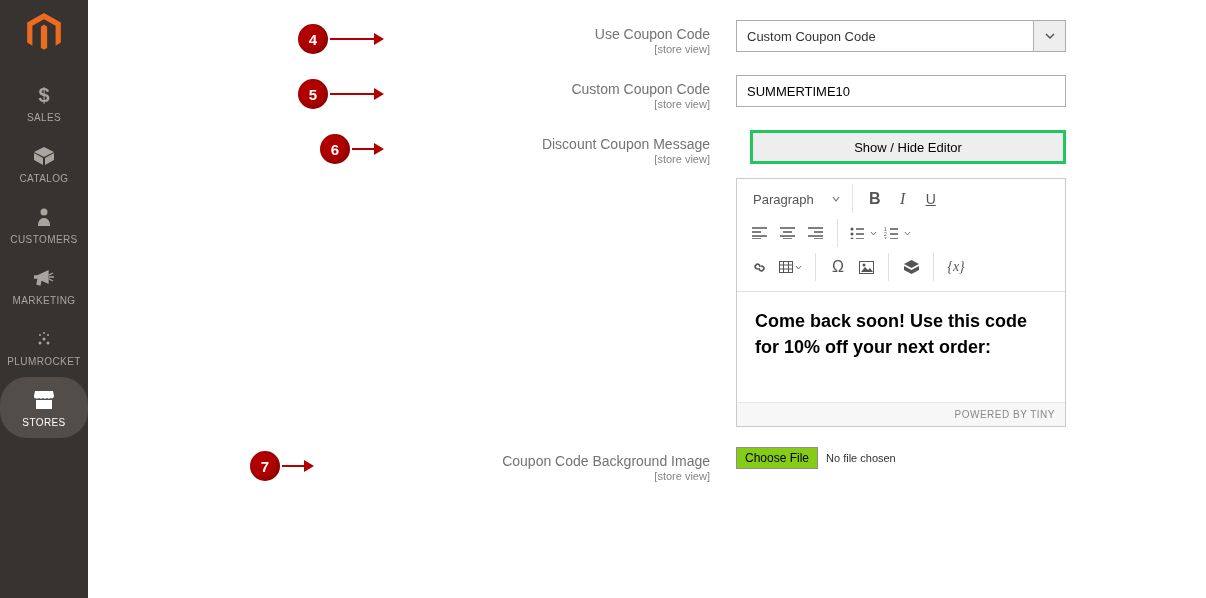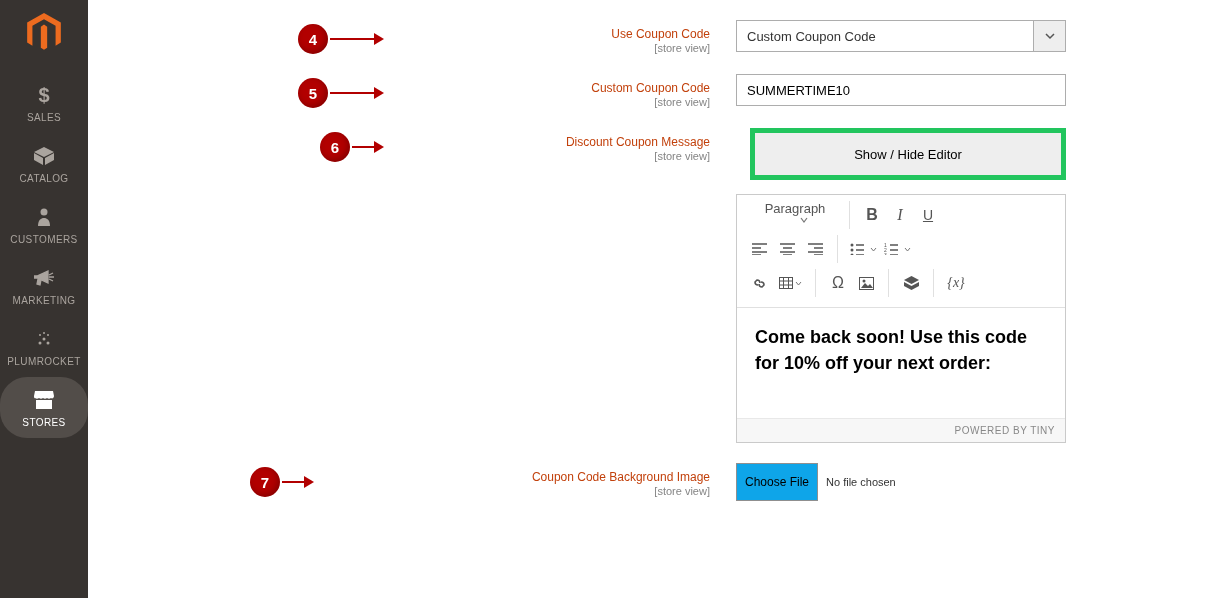--- a/index.html
+++ b/index.html
@@ -16,43 +16,43 @@
 
   
   .main { flex: 1; padding: 20px 28px 20px 0; }
   .form-row { display: flex; align-items: flex-start; margin-bottom: 20px; }
   .badge-cell { width: 310px; display:flex; justify-content:flex-end; align-items:center; padding-right: 14px; padding-top:4px; }
   .badge { width: 30px; height: 30px; border-radius: 50%; background: #b20000; color:#fff; font-weight:700; display:flex; align-items:center; justify-content:center; font-size:15px; position:relative; flex-shrink:0; box-shadow: inset -2px -2px 6px rgba(0,0,0,.25); }
   .arrow-line { height:2px; background:#b20000; flex:0 0 44px; margin-left:2px; }
   .arrow-head { width:0; height:0; border-top:6px solid transparent; border-bottom:6px solid transparent; border-left:10px solid #b20000; }
   .badge-wrap { display:flex; align-items:center; }
   .label-cell { width: 338px; text-align: right; padding-right: 26px; padding-top: 6px; }
-  .label-cell .flabel { font-size: 12px; color: #c2410c; }
+  .label-cell .flabel { font-size: 14px; color: #737373; }
   .label-cell .scope { font-size: 11px; color: #858585; display:block; margin-top:1px; }
   .field-cell { flex: 1; max-width: 460px; }
 
   
   .select-wrap { display:flex; }
   .select-wrap .select-text { flex:1; border:1px solid #adadad; background:#fff; height:32px; padding:0 10px; display:flex; align-items:center; font-size:13px; cursor:pointer; }
   .select-wrap .select-btn { width:32px; border:1px solid #adadad; border-left:0; background:#eee; display:flex; align-items:center; justify-content:center; cursor:pointer; }
   .select-wrap .select-btn svg { width:10px; height:10px; }
   .text-input { width: 100%; height:32px; border:1px solid #adadad; padding:0 10px; font-size:13px; }
   .help-text { font-size:12px; color:#777; margin-top:6px; line-height:1.5; }
-  .btn { border:5px solid #22c55e; background:#eee; height:52px; padding:0 16px; font-size:13px; cursor:pointer;margin-left:14px; }
+  .btn { border:3px solid #22c55e; background:#eee; height:34px; padding:0 16px; font-size:13px; cursor:pointer;margin-left:14px; }
   .file-row { display:flex; align-items:center; gap:8px; }
-  .file-btn { border:1px solid #8f8f8f; background:#0ea5e9; height:38px; padding:0 8px; font-size:12px; cursor:pointer; }
+  .file-btn { border:1px solid #8f8f8f; background:#84cc16; height:22px; padding:0 8px; font-size:12px; cursor:pointer; }
   .file-text { font-size:11px; color:#333; }
 
   
   .editor { border:1px solid #cacaca; margin-top:14px; }
   .toolbar { background:#fff; padding:6px 8px 2px; border-bottom:0; display:flex; flex-wrap:wrap; align-items:center; gap:4px; }
   .toolbar .tgroup { display:flex; align-items:center; border-right:1px solid #e0e0e0; padding-right:8px; margin-right:4px; margin-bottom:4px; }
   .toolbar .tgroup:last-child { border-right:0; }
   .tbtn { width:28px; height:28px; display:flex; align-items:center; justify-content:center; cursor:pointer; color:#555; font-size:14px; border-radius:3px; }
-  .paragraph-select { font-size:13px; color:#555; padding:0 4px 0 8px; height:28px; display:flex; align-items:center; cursor:pointer; min-width:96px;flex-direction:column; }
+  .paragraph-select { font-size:13px; color:#555; padding:0 4px 0 8px; height:28px; display:flex; align-items:center; cursor:pointer; min-width:96px; }
   .paragraph-select svg { margin-left: 18px; }
   .editor-body { padding:16px 18px 22px; background:#fff; min-height:110px; font-family: Arial, sans-serif; }
   .editor-body .content-text { font-weight:700; font-size:18px; line-height:1.45; color:#000; }
   .editor-footer { background:#f7f7f7; border-top:1px solid #e8e8e8; text-align:right; padding:6px 10px; font-size:10px; letter-spacing:0.5px; color:#888; }
 
   
   .divider { border-top:1px solid #ddd; margin: 16px 0 0 304px; padding-top:22px; display:flex; align-items:center; justify-content:space-between; padding-right:8px; }
   .section-title { font-size:16px; color:#333; font-weight:400; }
   .collapse-btn { width:24px; height:24px; border:1px solid #adadad; border-radius:50%; display:flex; align-items:center; justify-content:center; cursor:pointer; }
   .collapse-btn svg { width:10px; height:10px; }

